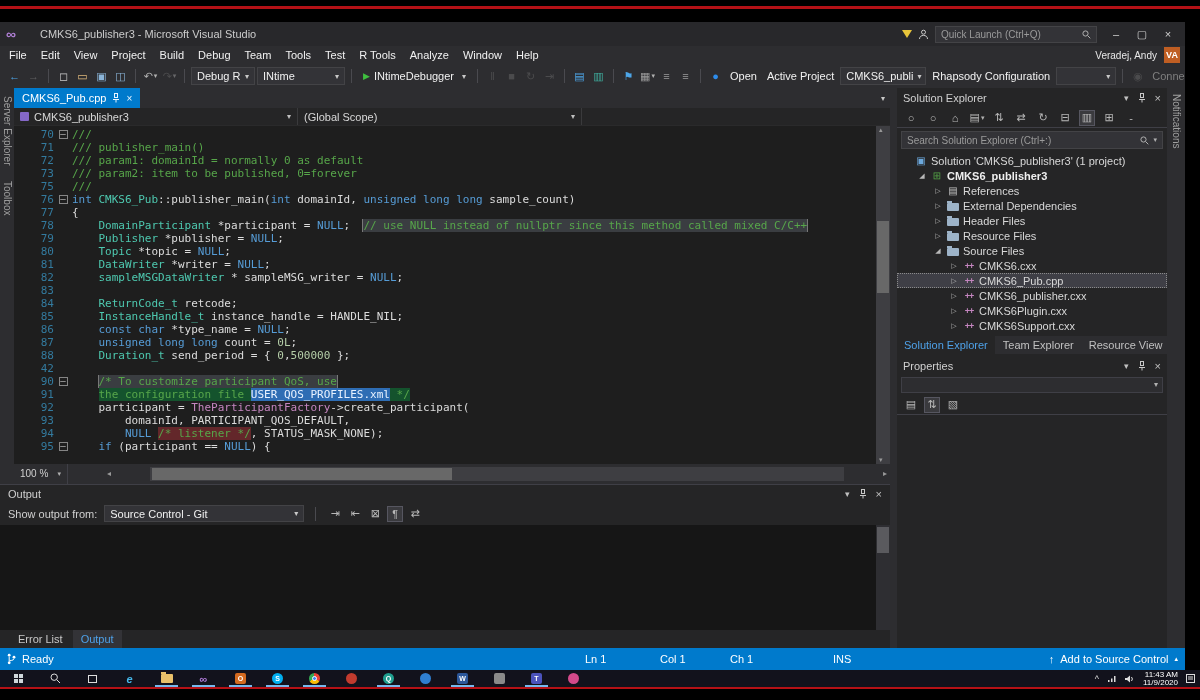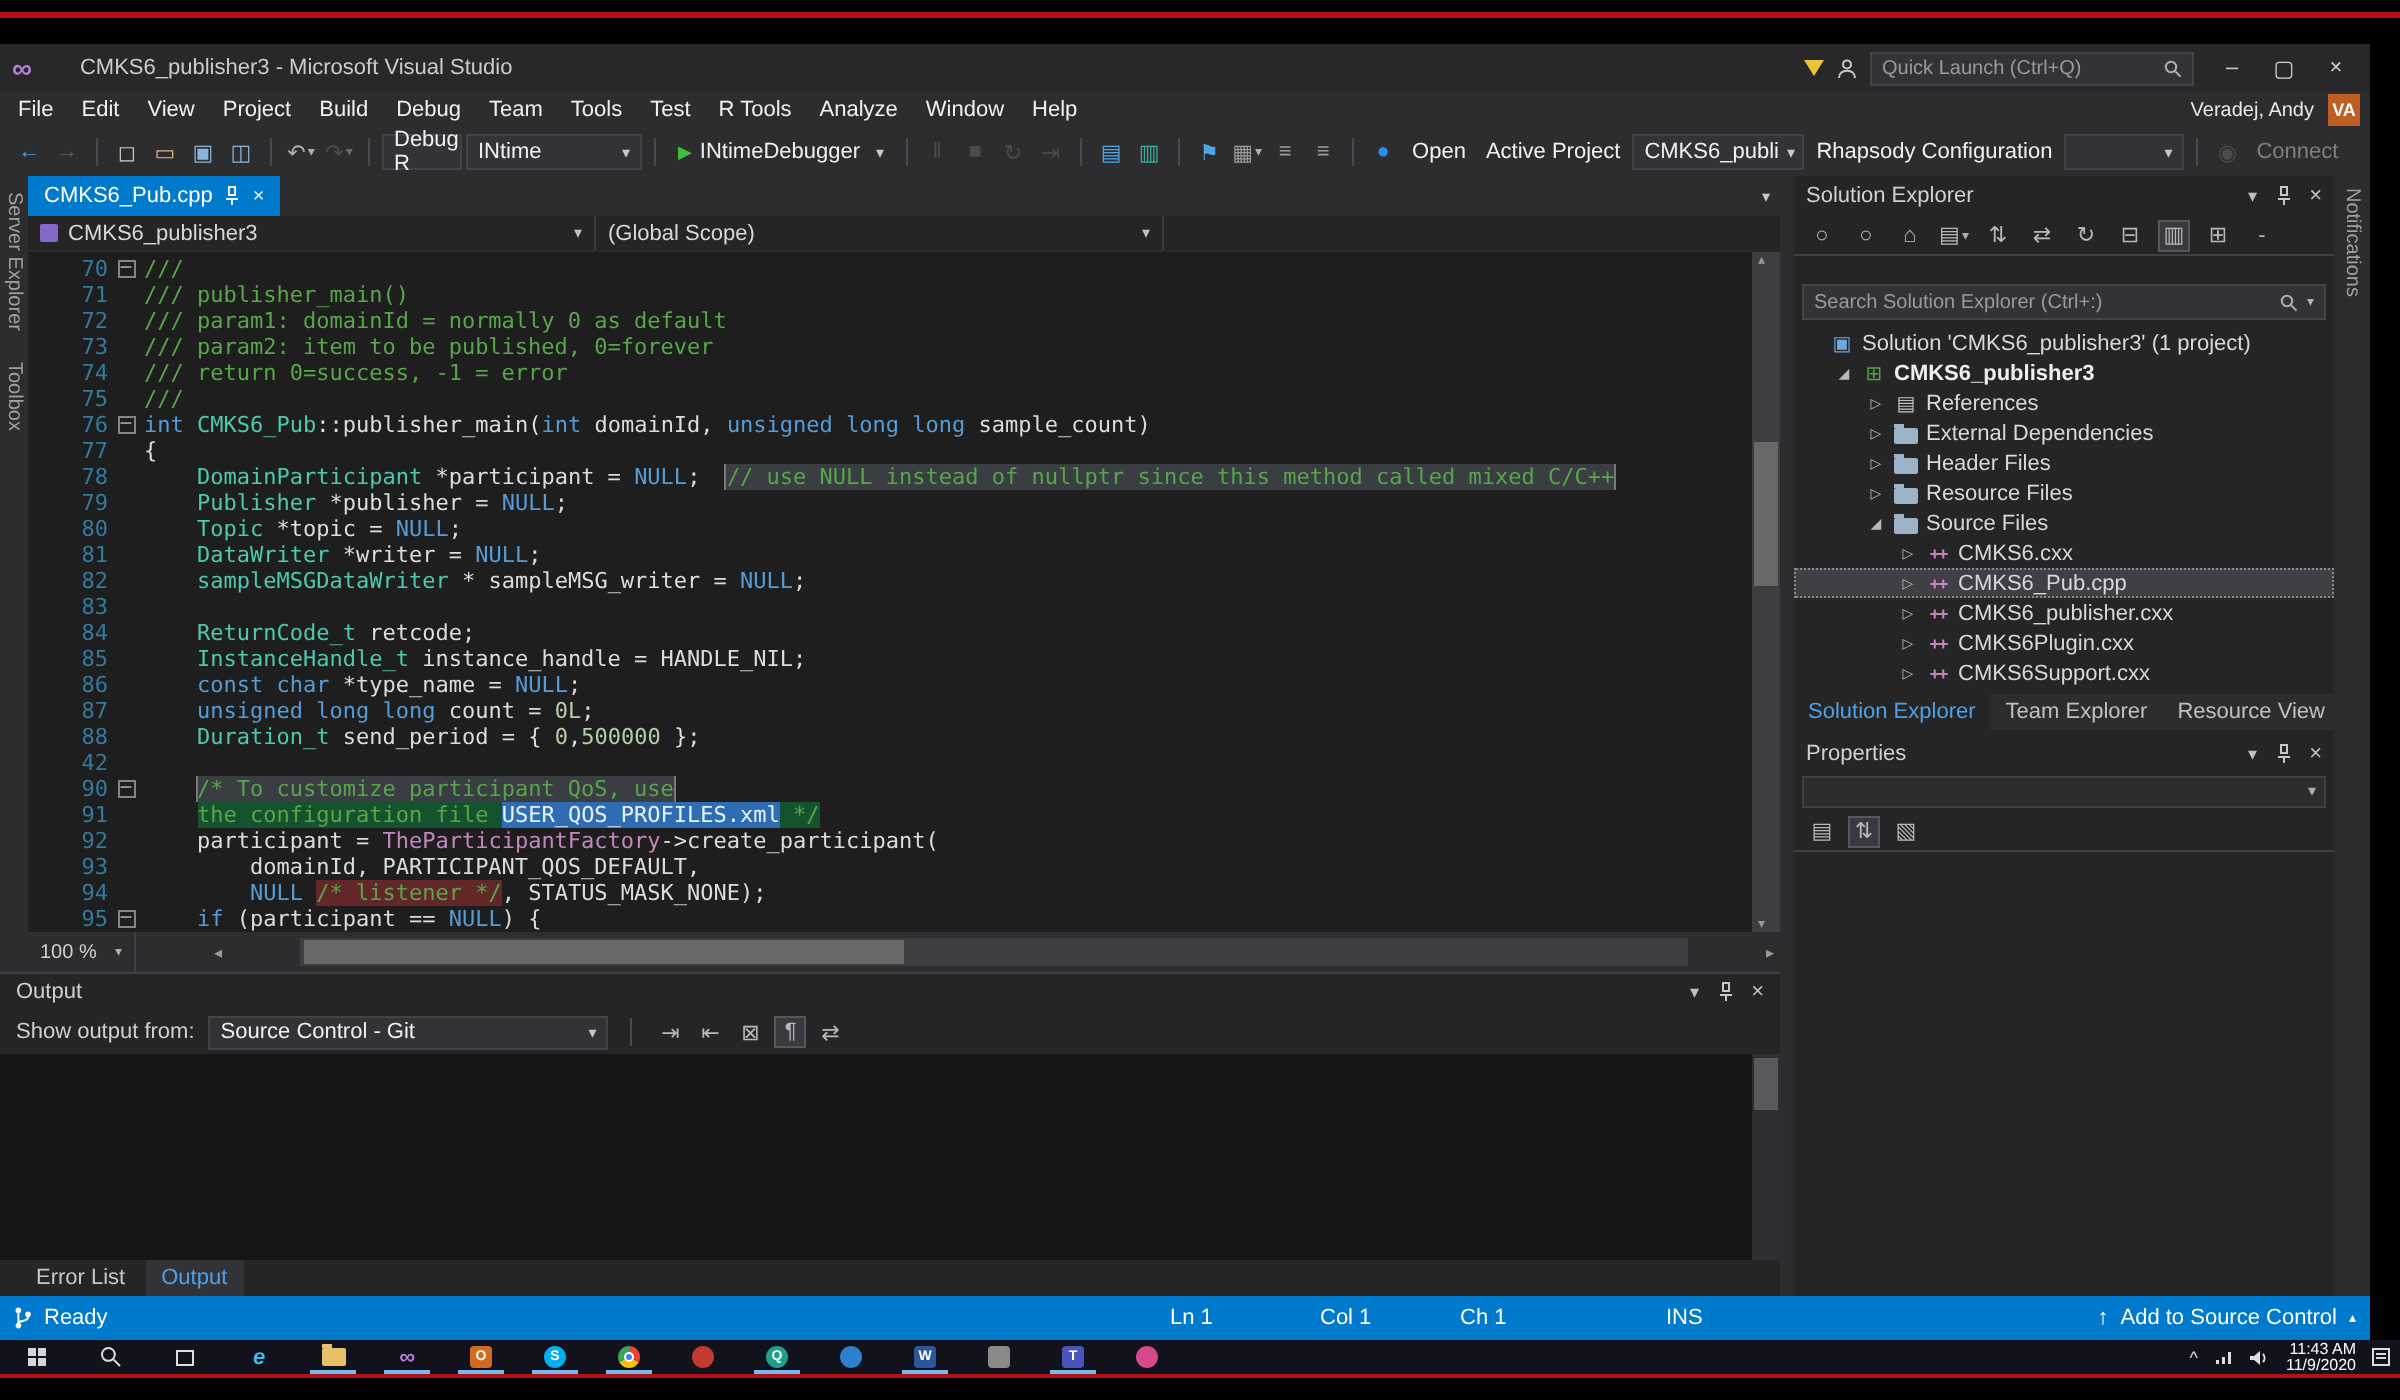--- a/index.html
+++ b/index.html
@@ -116,21 +116,21 @@
   .op-tab { padding:0 8px; height:18px; line-height:18px; color:#c8c8c8; }
   .op-tab.active { background:#333337; color:#4ea1e8; }
 
   
   .mid-gap { width:7px; background:#2d2d30; flex:none; }
   .right-panel { width:270px; background:#252526; display:flex; flex-direction:column; flex:none; }
   .se-header { height:20px; display:flex; align-items:center; justify-content:space-between;
                padding:0 6px; color:#d0d0d0; flex:none; }
   .se-toolbar { height:20px; display:flex; align-items:center; gap:6px; padding:0 6px; color:#c0c0c0;
                 border-bottom:1px solid #3f3f46; flex:none; }
-  .se-search { height:18px; margin:14px 4px 2px; background:#333337; border:1px solid #434346; display:flex;
+  .se-search { height:18px; margin:3px 4px 2px; background:#333337; border:1px solid #434346; display:flex;
                align-items:center; justify-content:space-between; padding:0 5px; color:#9a9a9a;
                font-size:10px; flex:none; }
   .se-search .right { display:flex; align-items:center; gap:4px; color:#b0b0b0; }
   .se-tree { height:182px; overflow:hidden; padding-top:2px; flex:none; }
   .tree-row { height:15px; display:flex; align-items:center; gap:3px; color:#d8d8d8; font-size:11px; white-space:nowrap; }
   .tree-row.selected { background:#3f3f46; outline:1px dotted #8a8a8a; outline-offset:-1px; }
   .chev { width:10px; color:#b8b8b8; font-size:7px; text-align:center; flex:none; }
   .tree-ic { width:14px; flex:none; display:flex; align-items:center; justify-content:center; font-size:10px; }
   .ic-cpp { color:#c586c0; font-size:9px; font-weight:bold; letter-spacing:-1px; }
   .ic-solution { color:#6ca8dc; } .ic-project { color:#53a245; } .ic-references { color:#c0c0c0; }
@@ -262,21 +262,21 @@
         <div class="tb-sep"></div>
         <div class="tb-icon">
           <span style="color: rgb(176, 176, 176);">↶</span>
           <span class="mini-caret">▾</span>
         </div>
         <div class="tb-icon dis">
           <span style="color: rgb(112, 112, 112);">↷</span>
           <span class="mini-caret">▾</span>
         </div>
         <div class="tb-sep"></div>
-        <div class="tb-dd" style="width: 40px;">
+        <div class="tb-dd" style="width: 64px;">
           <span>Debug R</span>
           <span class="dd-caret">▾</span>
         </div>
         <div class="tb-dd" style="width: 88px;">
           <span>INtime</span>
           <span class="dd-caret">▾</span>
         </div>
         <div class="tb-sep"></div>
         <div class="tb-run">
           <span class="play-glyph">▶</span>
@@ -376,21 +376,20 @@
                 <span class="dd">▾</span>
               </div>
             </div>
 
             <div class="code-wrap">
               <div class="code-lines">
                   <div class="code-line"><span class="ln">70</span><span class="fold"><span class="foldbox">–</span></span><span class="code"><span class="tk-cm">///</span></span></div>
                   <div class="code-line"><span class="ln">71</span><span class="fold"></span><span class="code"><span class="tk-cm">/// publisher_main()</span></span></div>
                   <div class="code-line"><span class="ln">72</span><span class="fold"></span><span class="code"><span class="tk-cm">/// param1: domainId = normally 0 as default</span></span></div>
                   <div class="code-line"><span class="ln">73</span><span class="fold"></span><span class="code"><span class="tk-cm">/// param2: item to be published, 0=forever</span></span></div>
-                  <div class="code-line"><span class="ln">74</span><span class="fold"></span><span class="code"><span class="tk-cm">/// return 0=success, -1 = error</span></span></div>
                   <div class="code-line"><span class="ln">75</span><span class="fold"></span><span class="code"><span class="tk-cm">///</span></span></div>
                   <div class="code-line"><span class="ln">76</span><span class="fold"><span class="foldbox">–</span></span><span class="code"><span class="tk-kw">int </span><span class="tk-ty">CMKS6_Pub</span><span class="tk-pl">::publisher_main(</span><span class="tk-kw">int</span><span class="tk-pl"> domainId, </span><span class="tk-kw">unsigned long long</span><span class="tk-pl"> sample_count)</span></span></div>
                   <div class="code-line"><span class="ln">77</span><span class="fold"></span><span class="code"><span class="tk-pl">{</span></span></div>
                   <div class="code-line"><span class="ln">78</span><span class="fold"></span><span class="code"><span class="tk-pl">    </span><span class="tk-ty">DomainParticipant</span><span class="tk-pl"> *participant = </span><span class="tk-kw">NULL</span><span class="tk-pl">;  </span><span class="tk-cm bg-box">// use NULL instead of nullptr since this method called mixed C/C++</span></span></div>
                   <div class="code-line"><span class="ln">79</span><span class="fold"></span><span class="code"><span class="tk-pl">    </span><span class="tk-ty">Publisher</span><span class="tk-pl"> *publisher = </span><span class="tk-kw">NULL</span><span class="tk-pl">;</span></span></div>
                   <div class="code-line"><span class="ln">80</span><span class="fold"></span><span class="code"><span class="tk-pl">    </span><span class="tk-ty">Topic</span><span class="tk-pl"> *topic = </span><span class="tk-kw">NULL</span><span class="tk-pl">;</span></span></div>
                   <div class="code-line"><span class="ln">81</span><span class="fold"></span><span class="code"><span class="tk-pl">    </span><span class="tk-ty">DataWriter</span><span class="tk-pl"> *writer = </span><span class="tk-kw">NULL</span><span class="tk-pl">;</span></span></div>
                   <div class="code-line"><span class="ln">82</span><span class="fold"></span><span class="code"><span class="tk-pl">    </span><span class="tk-ty">sampleMSGDataWriter</span><span class="tk-pl"> * sampleMSG_writer = </span><span class="tk-kw">NULL</span><span class="tk-pl">;</span></span></div>
                   <div class="code-line"><span class="ln">83</span><span class="fold"></span><span class="code"></span></div>
                   <div class="code-line"><span class="ln">84</span><span class="fold"></span><span class="code"><span class="tk-pl">    </span><span class="tk-ty">ReturnCode_t</span><span class="tk-pl"> retcode;</span></span></div>

